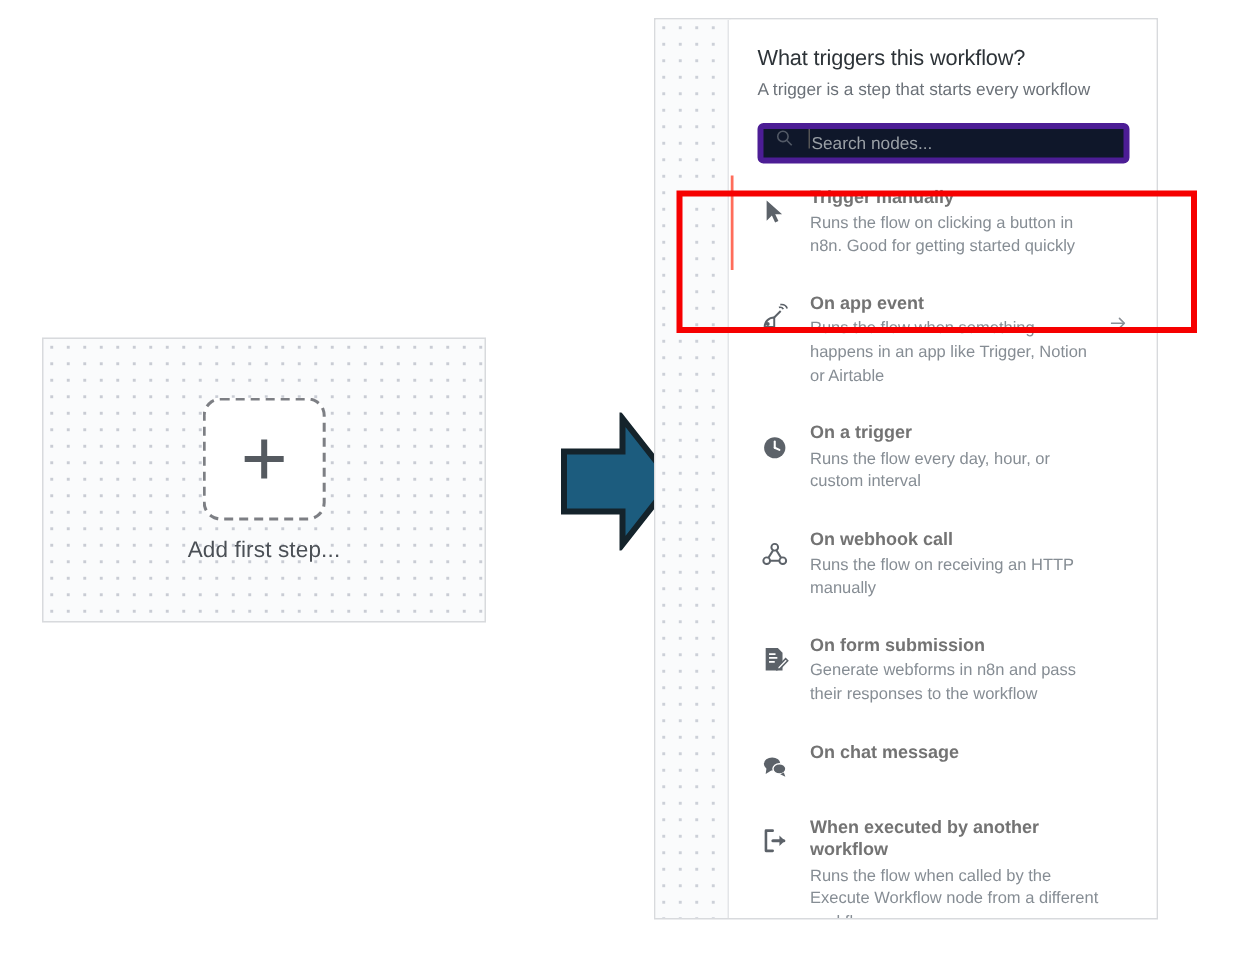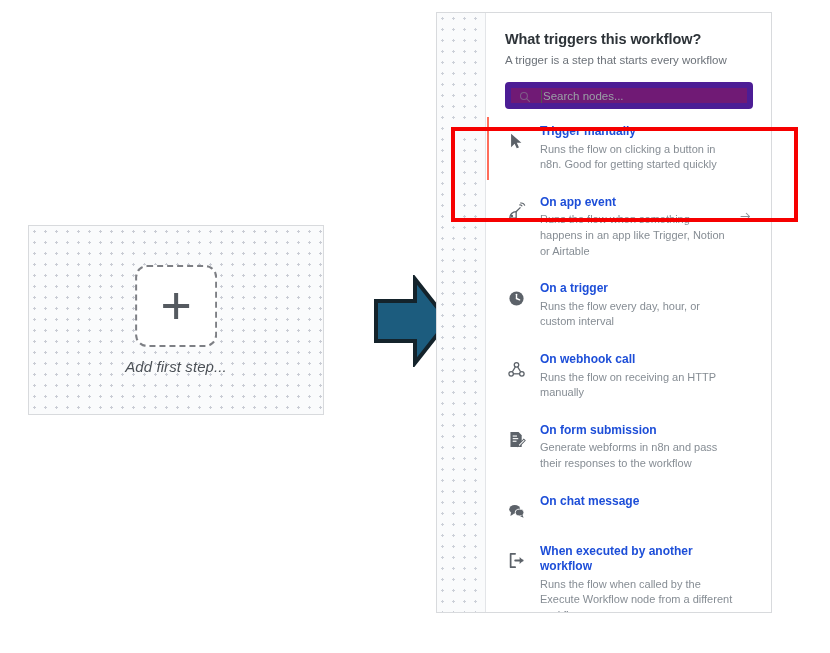--- a/index.html
+++ b/index.html
@@ -30,21 +30,20 @@
     box-sizing: border-box;
   }
   #add-first-step-wrap {
     position: absolute;
     left: 50%;
     top: 50%;
     transform: translate(-50%, -50%);
     display: flex;
     flex-direction: column;
     align-items: center;
-    font-style: italic;
   }
   #add-first-step-box {
     width: 78px;
     height: 78px;
     border: 2px dashed #7d7f84;
     border-radius: 12px;
     background: #ffffff;
     display: flex;
     align-items: center;
     justify-content: center;
@@ -116,41 +115,41 @@
     bottom: 0;
     background: #ffffff;
     overflow: hidden;
   }
 
   #picker-header {
     padding: 18px 18px 0 18px;
   }
   #picker-title {
     font-size: 14.5px;
-    font-weight: bold;
+    font-weight: normal;
     color: #2d3338;
     letter-spacing: -0.1px;
     margin: 0;
   }
   #picker-subtitle {
     font-size: 11.5px;
     color: #6b7178;
     margin: 7px 0 0 0;
   }
 
   #search-row {
     margin: 16px 18px 0 18px;
     height: 27px;
-    border: 6px solid #4c1d95;
+    border: 4px solid #4c1d95;
     border-radius: 4px;
     display: flex;
-    align-items: flex-end;
+    align-items: flex-start;
     padding: 0 8px;
     box-sizing: border-box;
-    background: #701a75;
+    background: #0f172a;
   }
   #search-icon {
     width: 12px;
     height: 12px;
     flex: 0 0 auto;
     opacity: 0.55;
   }
   #search-caret {
     width: 1px;
     height: 13px;
@@ -206,21 +205,21 @@
     color: #5c6269;
   }
   .node-text {
     flex: 1 1 auto;
     padding-left: 13px;
     padding-right: 6px;
   }
   .node-title {
     font-size: 12px;
     font-weight: bold;
-    color: #1d4ed8;
+    color: #737373;
     line-height: 1.3;
   }
   .node-desc {
     font-size: 11px;
     color: #868d94;
     line-height: 1.42;
     margin-top: 2px;
     max-width: 228px;
   }
   .node-chevron {

